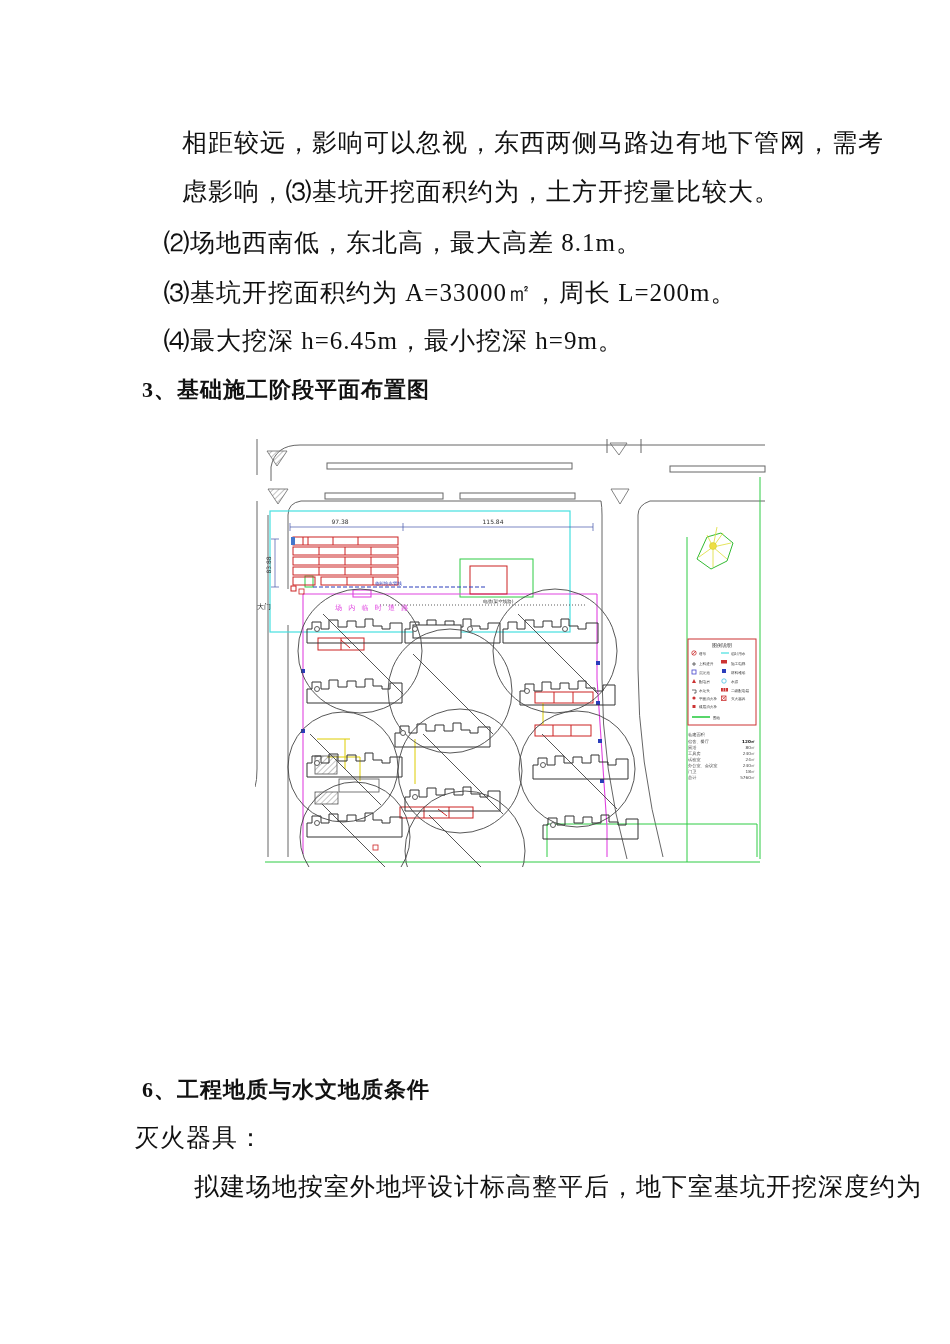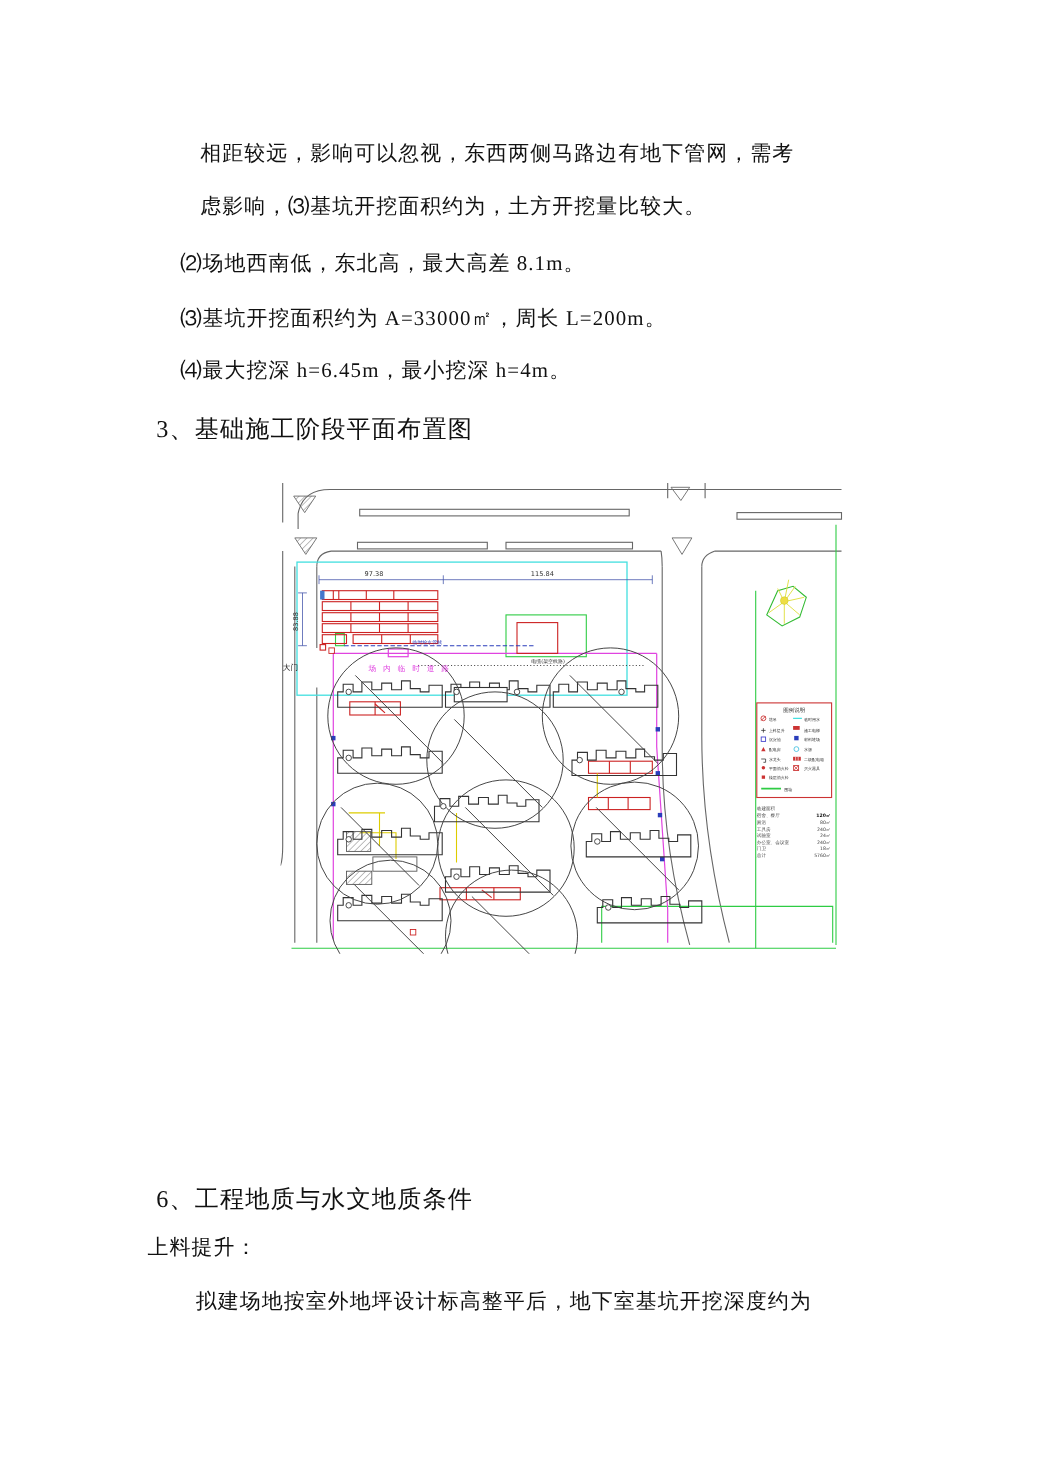--- a/index.html
+++ b/index.html
@@ -1,37 +1,37 @@
 <!DOCTYPE html>
 <html><head>
 <meta charset="utf-8">
 <style>
   html,body{margin:0;padding:0;}
   body{
     width:950px;height:1344px;background:#ffffff;position:relative;
     font-family:"Liberation Serif","DejaVu Serif",serif;color:#111;
     overflow:hidden;
   }
-  .line{position:absolute;font-size:19px;letter-spacing:1px;white-space:nowrap;}
-  .heading{position:absolute;font-size:22px;font-weight:normal;letter-spacing:1px;white-space:nowrap;}
+  .line{position:absolute;font-size:25px;letter-spacing:1px;white-space:nowrap;}
+  .heading{position:absolute;font-size:22px;font-weight:bold;letter-spacing:1px;white-space:nowrap;}
   #site-plan{position:absolute;left:255px;top:439px;width:512px;height:428px;}
   svg text{font-family:"DejaVu Sans","Liberation Sans",sans-serif;}
 </style>
 </head>
 <body>
 
 <div class="line" style="left:182px;top:126px">相距较远，影响可以忽视，东西两侧马路边有地下管网，需考</div>
 <div class="line" style="left:182px;top:175px">虑影响，⑶基坑开挖面积约为，土方开挖量比较大。</div>
 <div class="line" style="left:164px;top:226px">⑵场地西南低，东北高，最大高差 8.1m。</div>
 <div class="line" style="left:164px;top:276px">⑶基坑开挖面积约为 A=33000㎡，周长 L=200m。</div>
-<div class="line" style="left:164px;top:324px">⑷最大挖深 h=6.45m，最小挖深 h=4m。</div>
+<div class="line" style="left:164px;top:324px">⑷最大挖深 h=6.45m，最小挖深 h=9m。</div>
 <div class="heading" style="left:142px;top:375px">3、基础施工阶段平面布置图</div>
 <div class="heading" style="left:142px;top:1075px">6、工程地质与水文地质条件</div>
-<div class="line" style="left:134px;top:1121px">上料提升：</div>
-<div class="line" style="left:178px;top:1170px">拟建场地按室外地坪设计标高整平后，地下室基坑开挖深度约为</div>
+<div class="line" style="left:134px;top:1121px">灭火器具：</div>
+<div class="line" style="left:194px;top:1170px">拟建场地按室外地坪设计标高整平后，地下室基坑开挖深度约为</div>
 
 <div id="site-plan">
 <svg viewBox="0 0 512 428" width="512" height="428" xmlns="http://www.w3.org/2000/svg">
   <defs>
     <pattern id="hatch" width="4" height="4" patternTransform="rotate(45)" patternUnits="userSpaceOnUse">
       <line x1="0" y1="0" x2="0" y2="4" stroke="#888" stroke-width="1"></line>
     </pattern>
     <path id="bldg" d="M0,26 L0,12 L5,12 L5,5 L14,5 L14,12 L22,12 L22,3 L31,3 L31,10 L40,10 L40,4 L49,4 L49,10 L58,10 L58,2 L66,2 L66,9 L75,9 L75,12 L83,12 L83,6 L95,6 L95,26 Z"></path>
   </defs>
 

